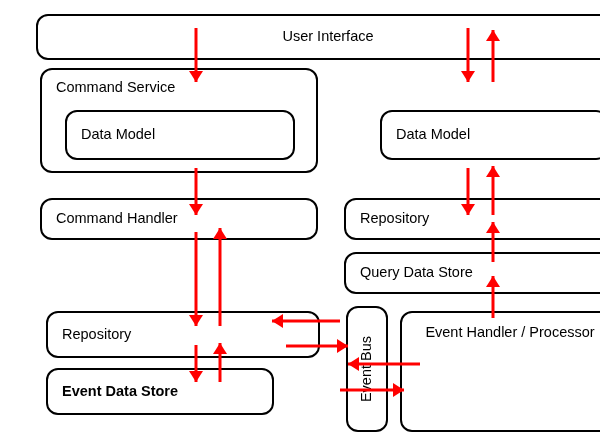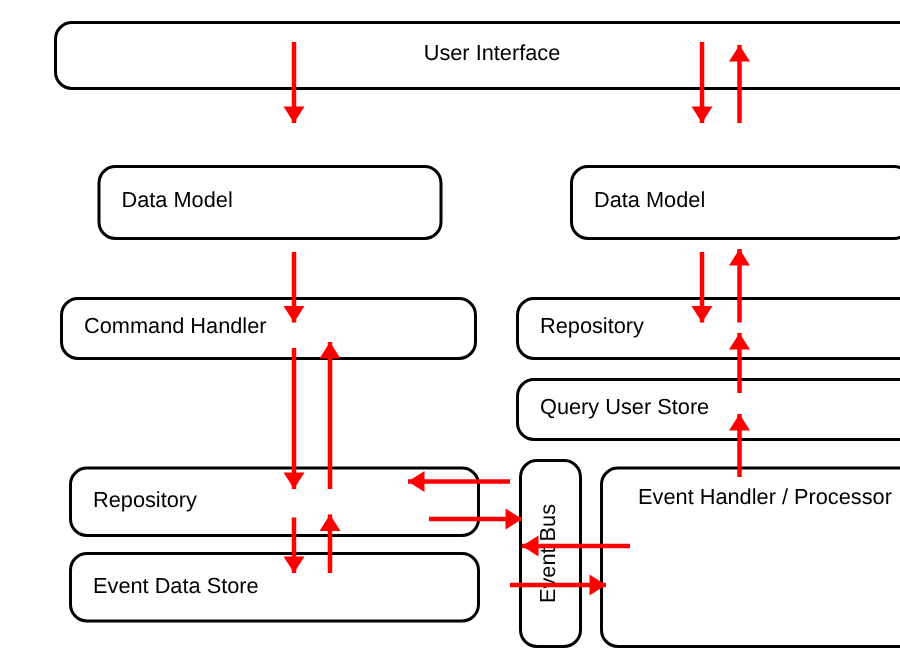--- a/index.html
+++ b/index.html
@@ -74,47 +74,50 @@
 </style>
 </head>
 <body>
 
 <div id="diagram-root">
 
   <div class="node" id="node-user-interface" style="left: 8px; top: 14px; width: 584px; height: 46px; border-color: rgb(0, 0, 0);">
     <span class="node-label label-cc">User Interface</span>
   </div>
 
+  <div class="node" id="node-command-service" style="left: 12px; top: 68px; width: 278px; height: 105px; border-color: rgb(0, 0, 0);">
+    <span class="node-label label-tl">Command Service</span>
+  </div>
 
   <div class="node" id="node-command-data-model" style="left: 37px; top: 110px; width: 230px; height: 50px; border-color: rgb(0, 0, 0);">
     <span class="node-label label-ml">Data Model</span>
   </div>
 
 
   <div class="node" id="node-query-data-model" style="left: 352px; top: 110px; width: 228px; height: 50px; border-color: rgb(0, 0, 0);">
     <span class="node-label label-ml">Data Model</span>
   </div>
 
   <div class="node" id="node-command-handler" style="left: 12px; top: 198px; width: 278px; height: 42px; border-color: rgb(0, 0, 0); padding-left: 22px;">
     <span class="node-label label-ml">Command Handler</span>
   </div>
 
   <div class="node" id="node-query-repository" style="left: 316px; top: 198px; width: 276px; height: 42px; border-color: rgb(0, 0, 0);">
     <span class="node-label label-ml">Repository</span>
   </div>
 
   <div class="node" id="node-query-data-store" style="left: 316px; top: 252px; width: 276px; height: 42px; border-color: rgb(0, 0, 0);">
-    <span class="node-label label-ml">Query User Store</span>
+    <span class="node-label label-ml">Query Data Store</span>
   </div>
 
   <div class="node" id="node-event-repository" style="left: 18px; top: 311px; width: 274px; height: 47px; border-color: rgb(0, 0, 0);">
     <span class="node-label label-ml">Repository</span>
   </div>
 
-  <div class="node" id="node-event-data-store" style="left: 18px; top: 368px; width: 274px; height: 47px; border-color: rgb(0, 0, 0);">
+  <div class="node" id="node-event-data-store" style="left: 18px; top: 368px; width: 228px; height: 47px; border-color: rgb(0, 0, 0); font-weight: bold;">
     <span class="node-label label-ml">Event Data Store</span>
   </div>
 
   <div class="node" id="node-event-bus" style="left: 318px; top: 306px; width: 42px; height: 126px; border-color: rgb(0, 0, 0);">
     <span class="node-label label-vert">Event Bus</span>
   </div>
 
   <div class="node" id="node-event-handler-processor" style="left: 372px; top: 311px; width: 220px; height: 121px; border-color: rgb(0, 0, 0);">
     <span class="node-label label-ct">Event Handler / Processor</span>
   </div>

